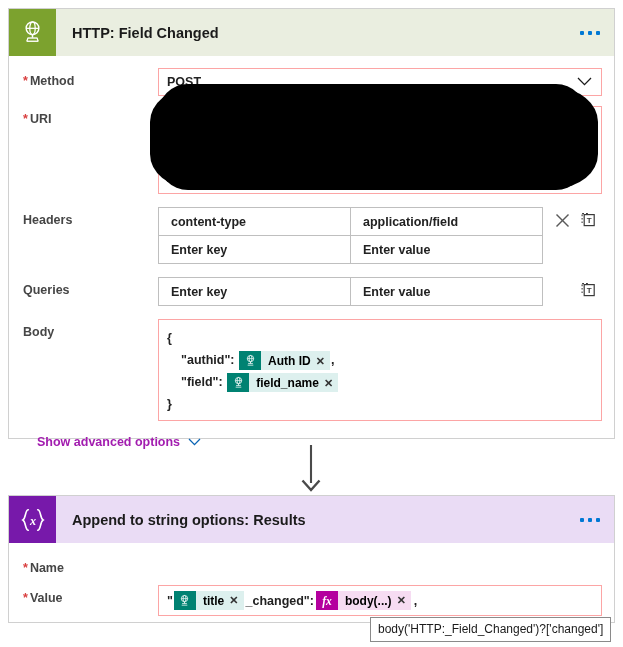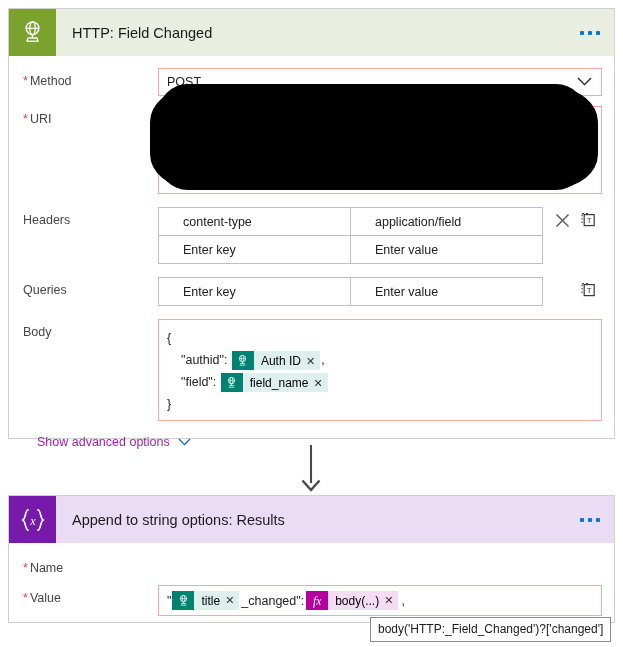--- a/index.html
+++ b/index.html
@@ -18,20 +18,21 @@
     font-size: 12.5px;
     color: #333333;
   }
 
   
   .card {
     position: absolute;
     background: #ffffff;
     border: 1px solid #d0d0d0;
     box-sizing: border-box;
+    font-weight: bold;
   }
   .card-header {
     position: relative;
     height: 47px;
     display: flex;
     align-items: center;
     box-sizing: border-box;
   }
   .card-icon {
     width: 47px;
@@ -103,21 +104,21 @@
     top: 50%;
     transform: translateY(-50%);
   }
   .placeholder { color: #757575; }
 
   
   .kvgrid { border-collapse: collapse; width: 100%; table-layout: fixed; }
   .kvgrid td {
     border: 1px solid #bfbfbf;
     height: 28px;
-    padding: 0 24px;
+    padding: 0 12px;
     font-size: 12.5px;
     color: #222222;
     box-sizing: border-box;
     overflow: hidden;
     white-space: nowrap;
   }
 
   .rowicons {
     position: absolute;
     display: flex;

